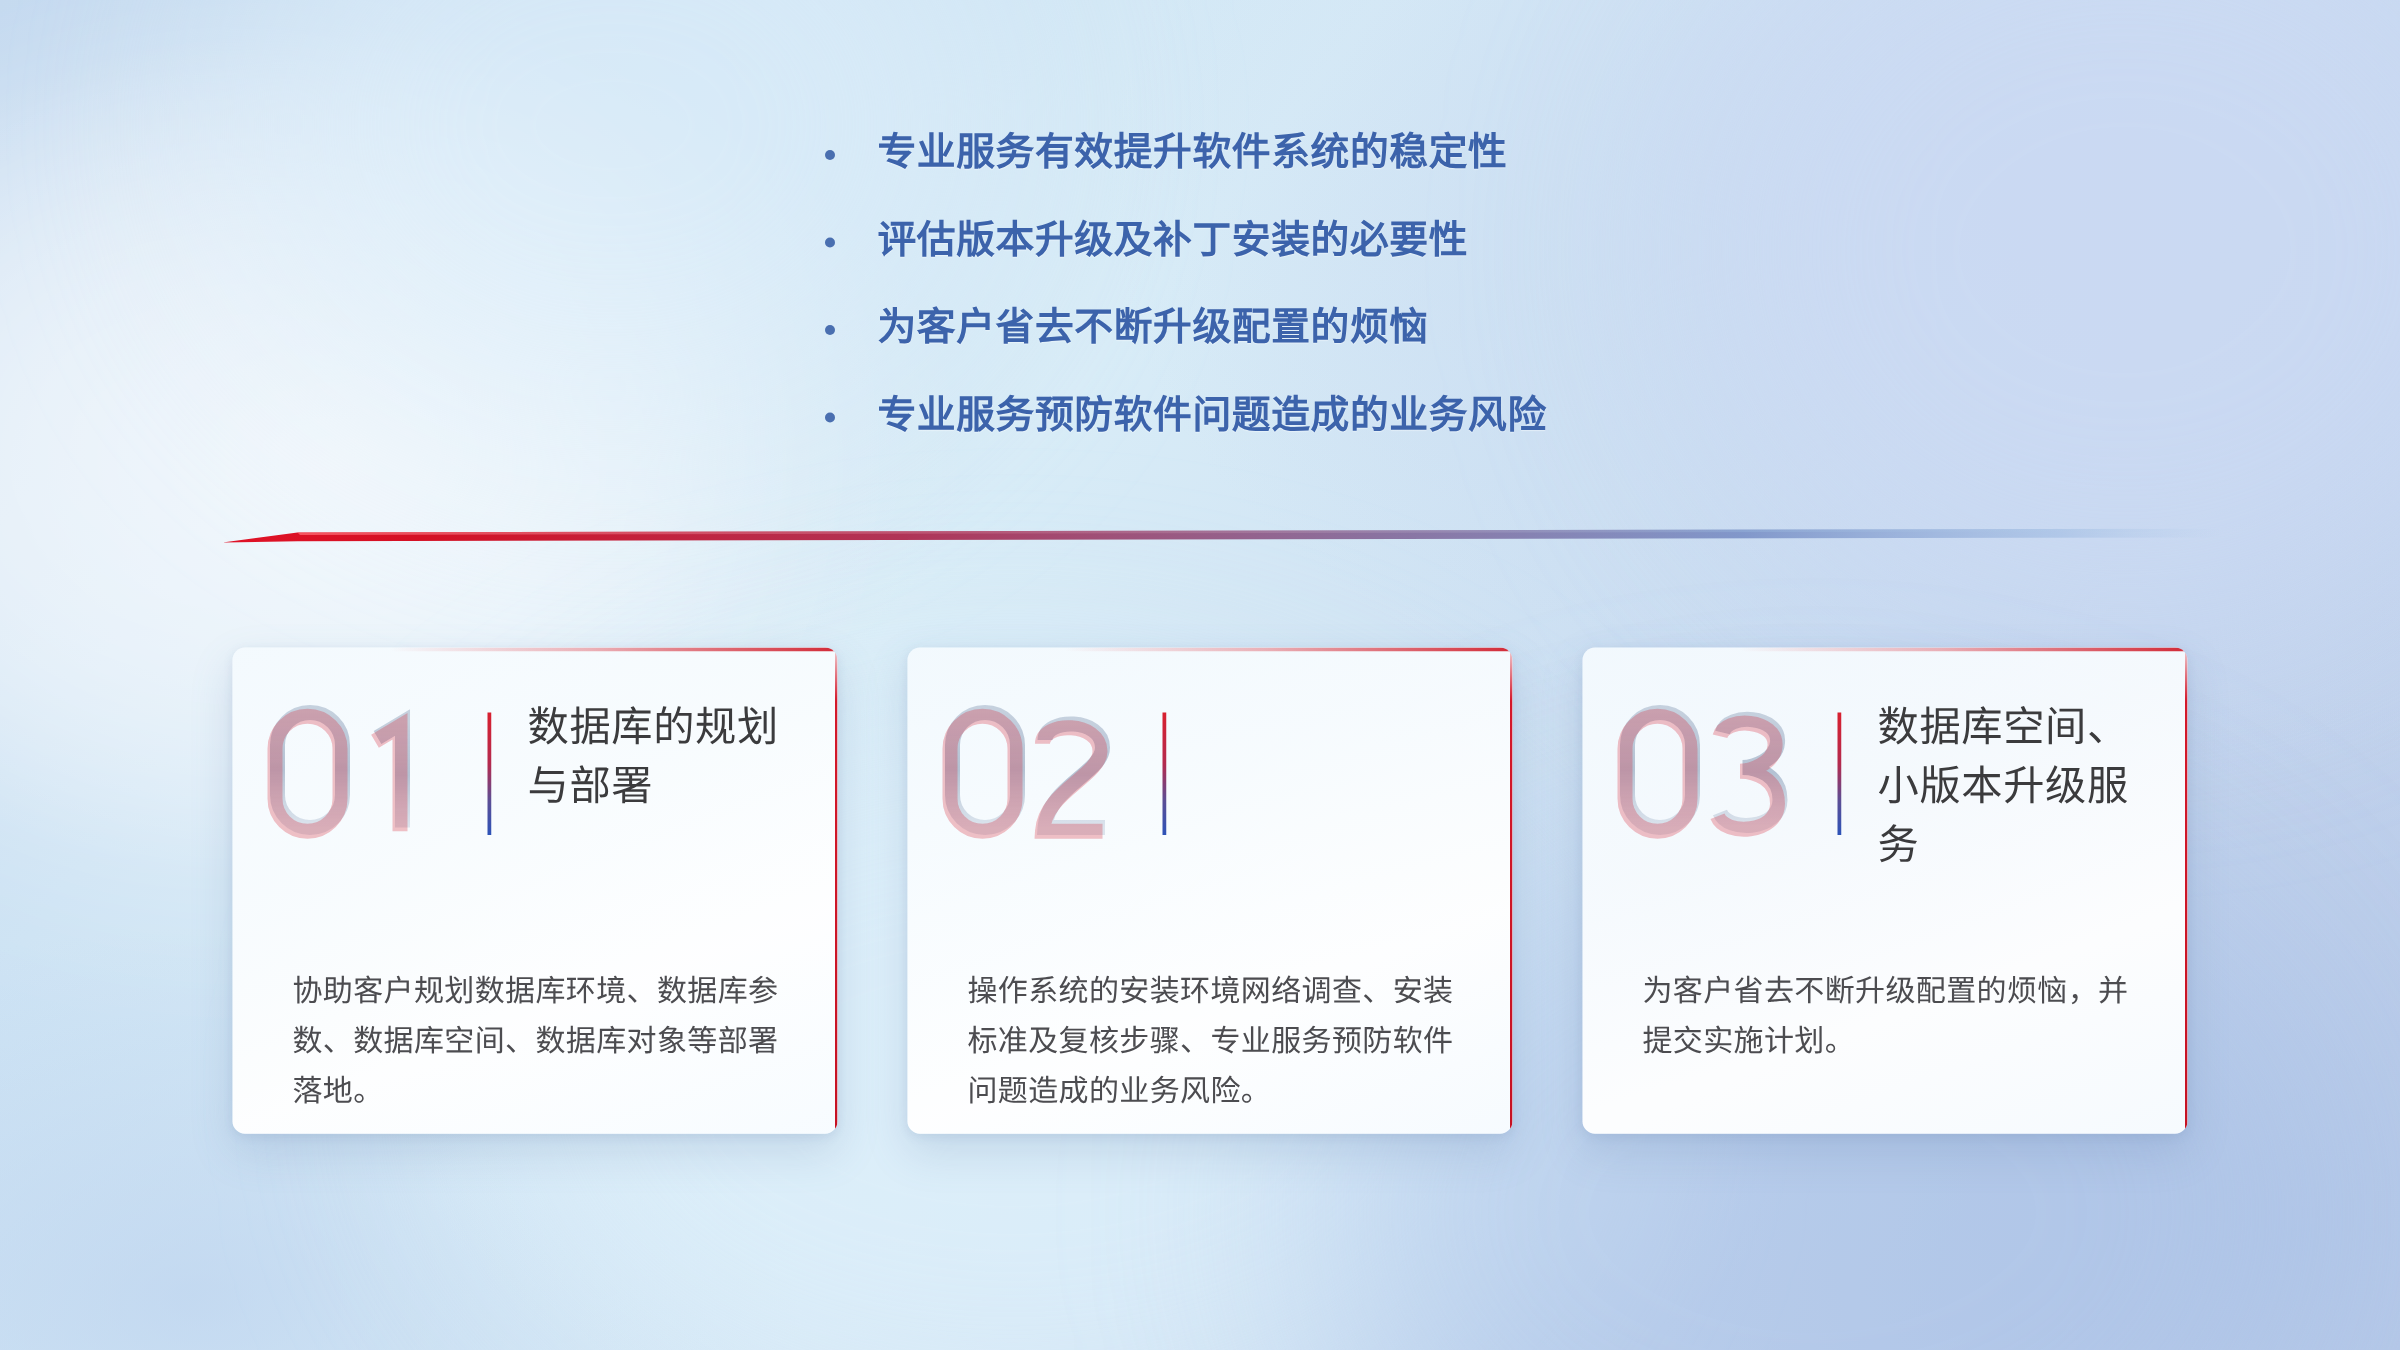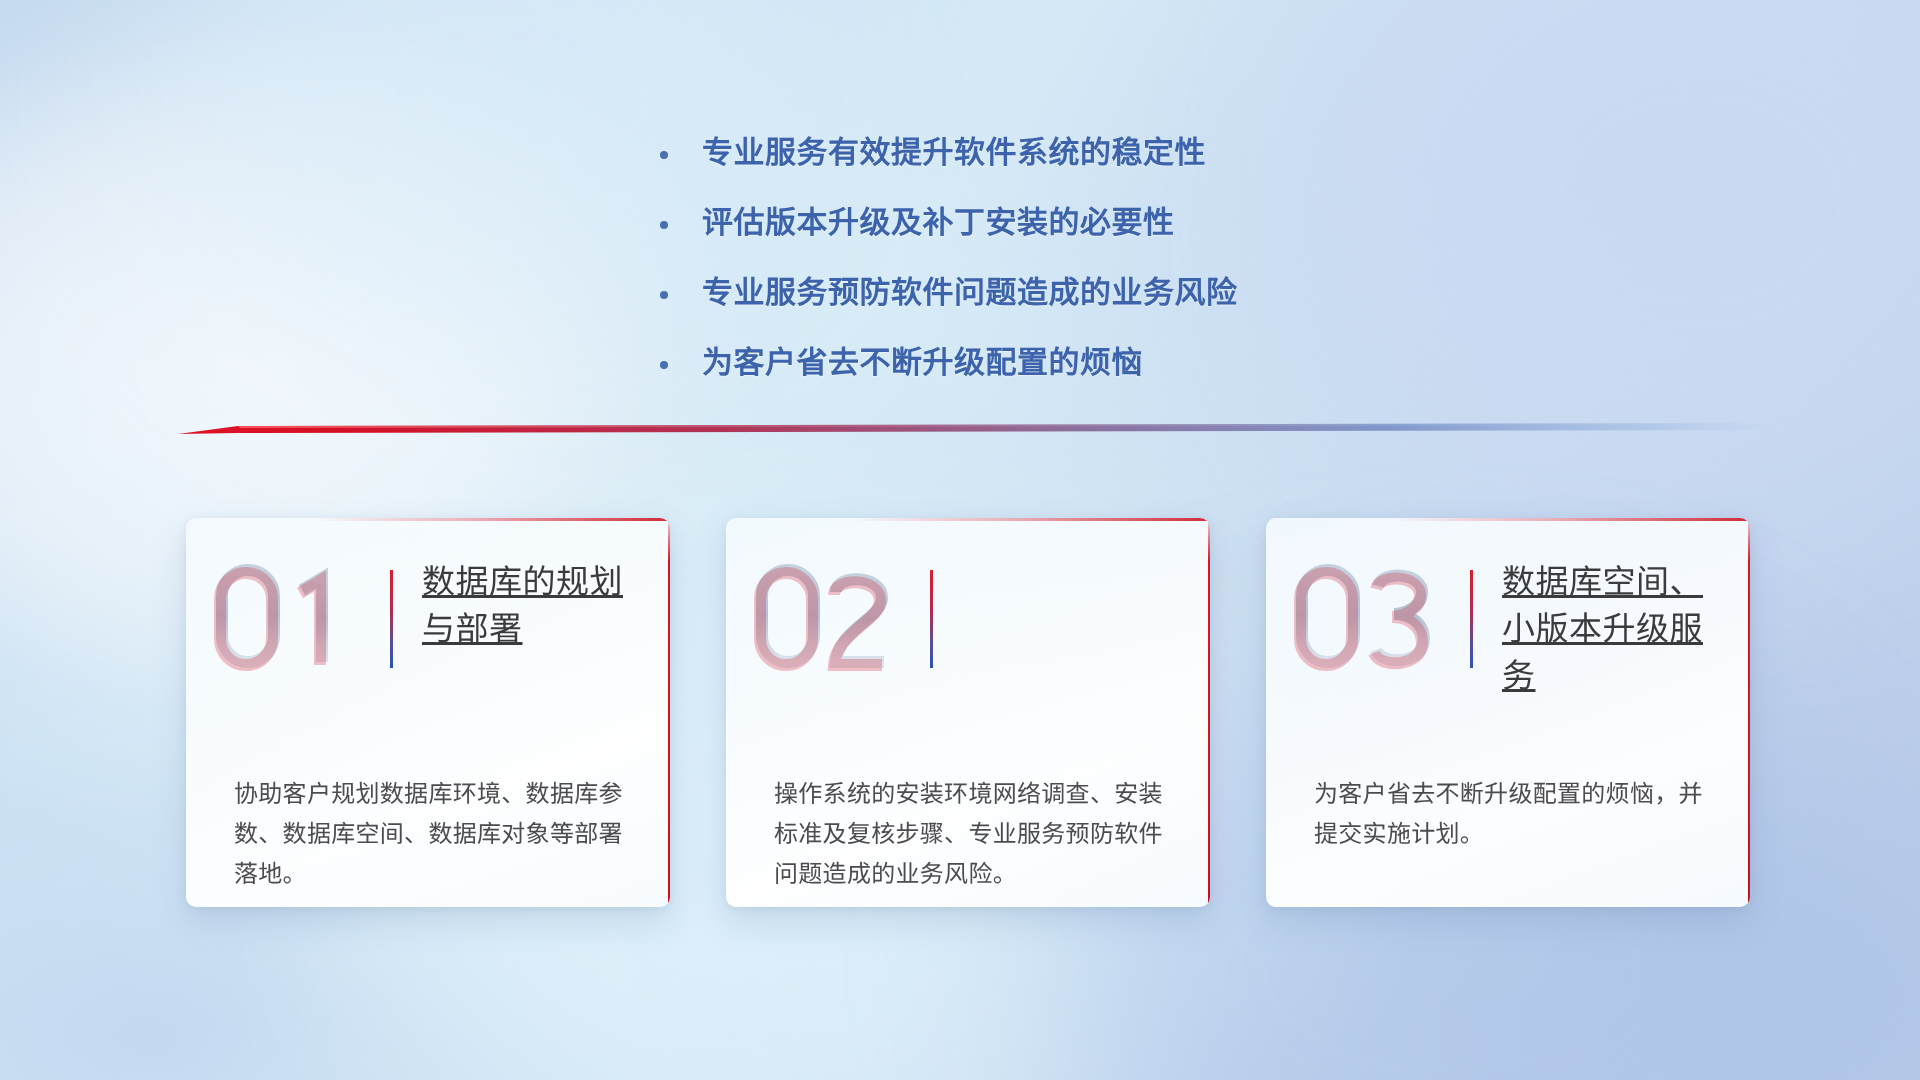--- a/index.html
+++ b/index.html
@@ -22,21 +22,21 @@
   
   .blob{position:absolute;border-radius:50%;filter:blur(90px);pointer-events:none;}
   .b1{left:-180px;top:60px;width:760px;height:620px;background:rgba(255,255,255,.45);}
   .b2{left:360px;top:560px;width:900px;height:620px;background:rgba(226,243,252,.55);}
   .b3{right:-140px;top:-120px;width:720px;height:640px;background:rgba(205,219,244,.55);}
   .b4{right:60px;bottom:-200px;width:820px;height:620px;background:rgba(168,192,230,.45);}
   .b5{left:180px;top:-160px;width:620px;height:520px;background:rgba(222,238,250,.6);}
 
   
   #bullets{
-    position:absolute;left:660px;top:102px;width:900px;margin-top:31px;
+    position:absolute;left:660px;top:102px;width:900px;
   }
   .bullet{
     display:flex;align-items:flex-start;margin-bottom:30px;
   }
   .bullet:last-child{margin-bottom:0;}
   .dot{
     flex:0 0 auto;width:8px;height:8px;border-radius:50%;
     background:#4a6fb0;margin:18px 34px 0 0;
   }
   .btext{
@@ -87,21 +87,20 @@
   .num svg{display:block;}
 
   .vbar{
     position:absolute;left:204px;top:10px;width:3px;height:98px;
     background:linear-gradient(180deg,#d8202f 0%,#b42a4e 42%,#5b4e95 72%,#2d53b8 100%);
   }
   .ctitle{
     position:absolute;left:236px;top:-2px;width:224px;
     font-size:33px;line-height:47px;color:#3b3b3d;font-weight:400;
     letter-spacing:.5px;
-    text-decoration:underline;
   }
   .cbody{
     position:absolute;left:48px;right:44px;top:214px;
     font-size:24px;line-height:40px;color:#4c4c50;letter-spacing:.3px;
   }
 </style>
 </head>
 <body>
 
 <div id="slide">
@@ -116,25 +115,25 @@
     <div class="bullet">
       <span class="dot"></span>
       <span class="btext">专业服务有效提升软件系统的稳定性</span>
     </div>
     <div class="bullet">
       <span class="dot"></span>
       <span class="btext">评估版本升级及补丁安装的必要性</span>
     </div>
     <div class="bullet">
       <span class="dot"></span>
+      <span class="btext">为客户省去不断升级配置的烦恼</span>
+    </div>
+    <div class="bullet">
+      <span class="dot"></span>
       <span class="btext">专业服务预防软件问题造成的业务风险</span>
-    </div>
-    <div class="bullet">
-      <span class="dot"></span>
-      <span class="btext">为客户省去不断升级配置的烦恼</span>
     </div>
   </div>
 
   <div id="divider">
     <svg width="1600" height="22" viewBox="0 0 1600 22">
       <defs>
         <linearGradient id="rulegrad" x1="0" y1="0" x2="1" y2="0">
           <stop offset="0" stop-color="#e01226" stop-opacity="1"></stop>
           <stop offset="0.10" stop-color="#d41024" stop-opacity="1"></stop>
           <stop offset="0.34" stop-color="#ae2a4e" stop-opacity=".95"></stop>

